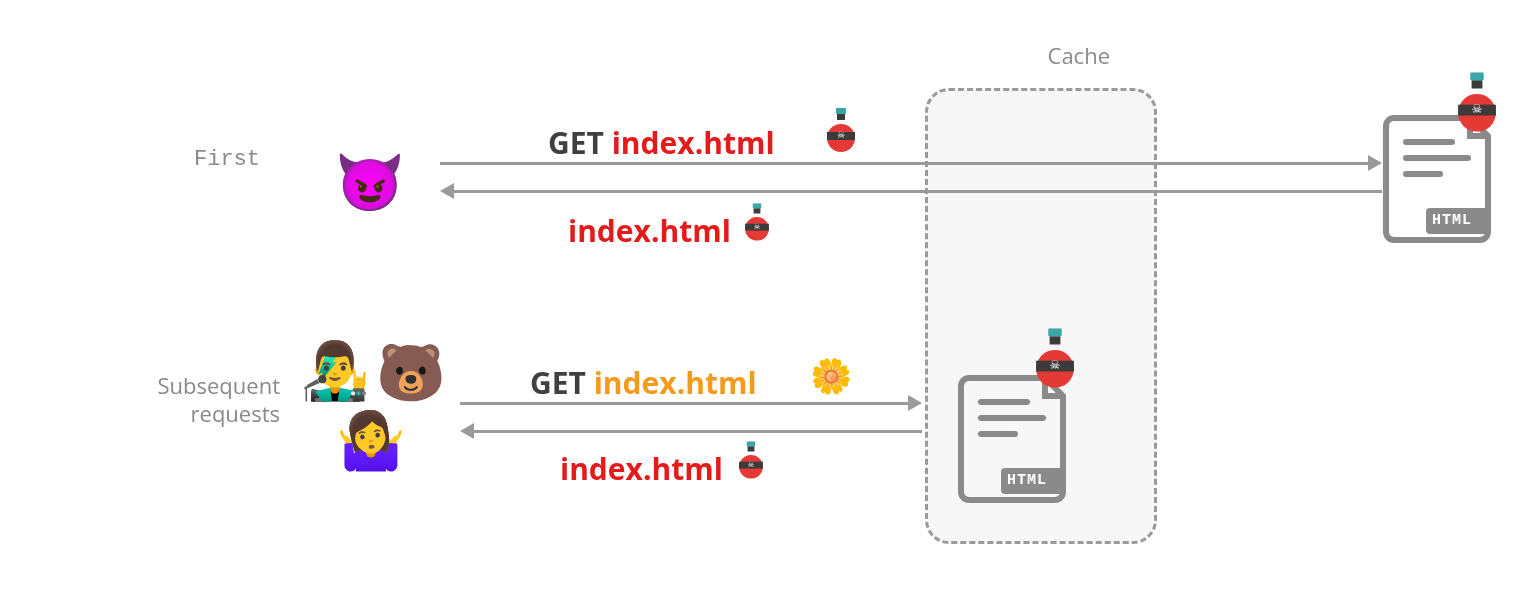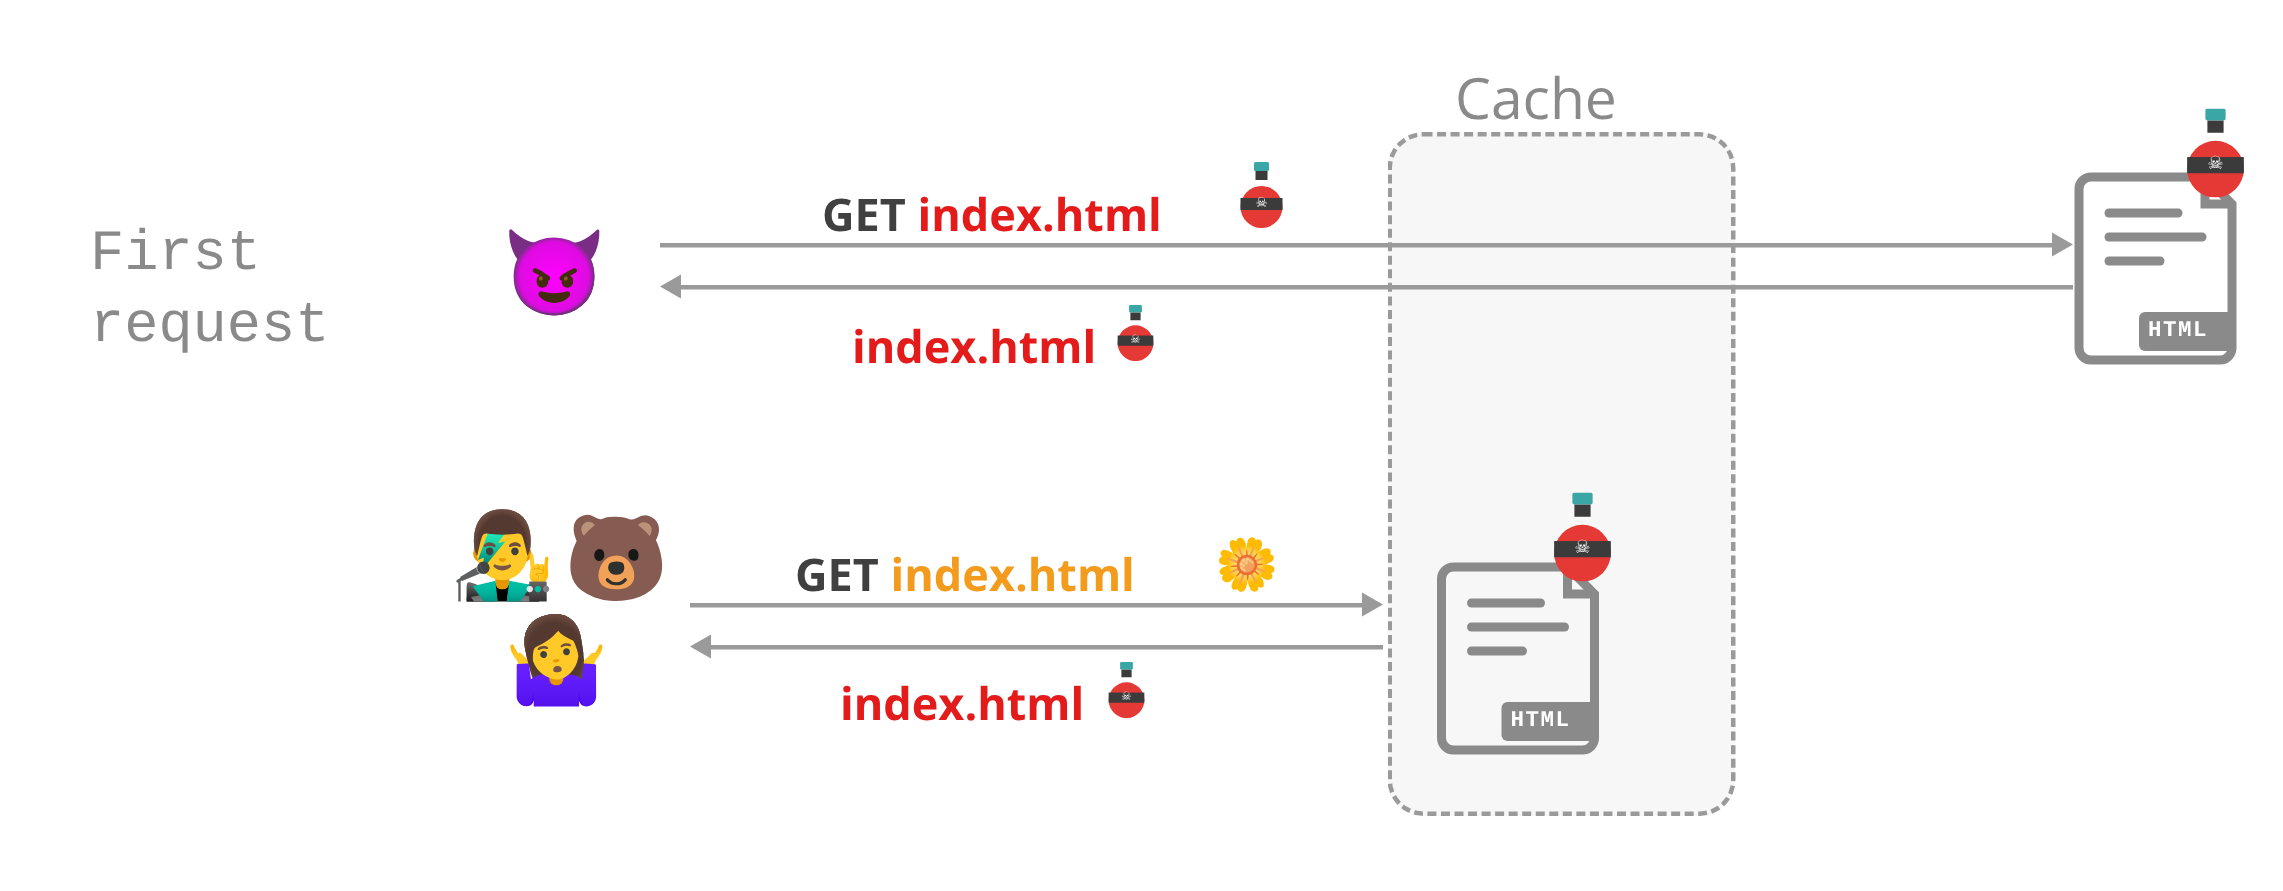--- a/index.html
+++ b/index.html
@@ -11,23 +11,23 @@
     font-family: "Open Sans", "Helvetica Neue", Arial, sans-serif;
     color: #8a8a8a;
   }
   .stage {
     position: relative;
     width: 1522px;
     height: 594px;
   }
   .label {
     position: absolute;
-    font-size: 38px;
+    font-size: 22px;
     color: #8a8a8a;
-    text-align: left;
+    text-align: right;
     line-height: 1.25;
   }
   .emoji {
     position: absolute;
     font-size: 56px;
     line-height: 1;
   }
   .emoji-sm { font-size: 42px; }
 
   
@@ -90,21 +90,24 @@
 </head>
 <body>
 
 <div class="stage">
 
   <div class="label" style="left:970px; top:42px; width:140px;">Cache</div>
   <div class="cache-box" style="left:925px; top:88px; width:226px; height:450px;"></div>
 
   <div class="label" style="left:60px; top:146px; width:200px;font-family:Liberation Mono, monospace;">
     <span>First</span><br>
-    <span>request</span>
+  </div>
+  <div class="label" style="left:40px; top:372px; width:240px;">
+    <span>Subsequent</span><br>
+    <span>requests</span>
   </div>
 
   <div class="emoji" style="left:335px; top:152px;">😈</div>
 
   <div class="emoji" style="left:300px; top:340px;">👨‍🎤</div>
   <div class="emoji" style="left:376px; top:342px;">🐻</div>
   <div class="emoji" style="left:336px; top:410px;">🤷‍♀️</div>
 
   <div class="arrow-line" style="left:440px; top:162px; width:930px;"></div>
   <div class="arrow-head-right" style="left:1368px; top:155px;"></div>

